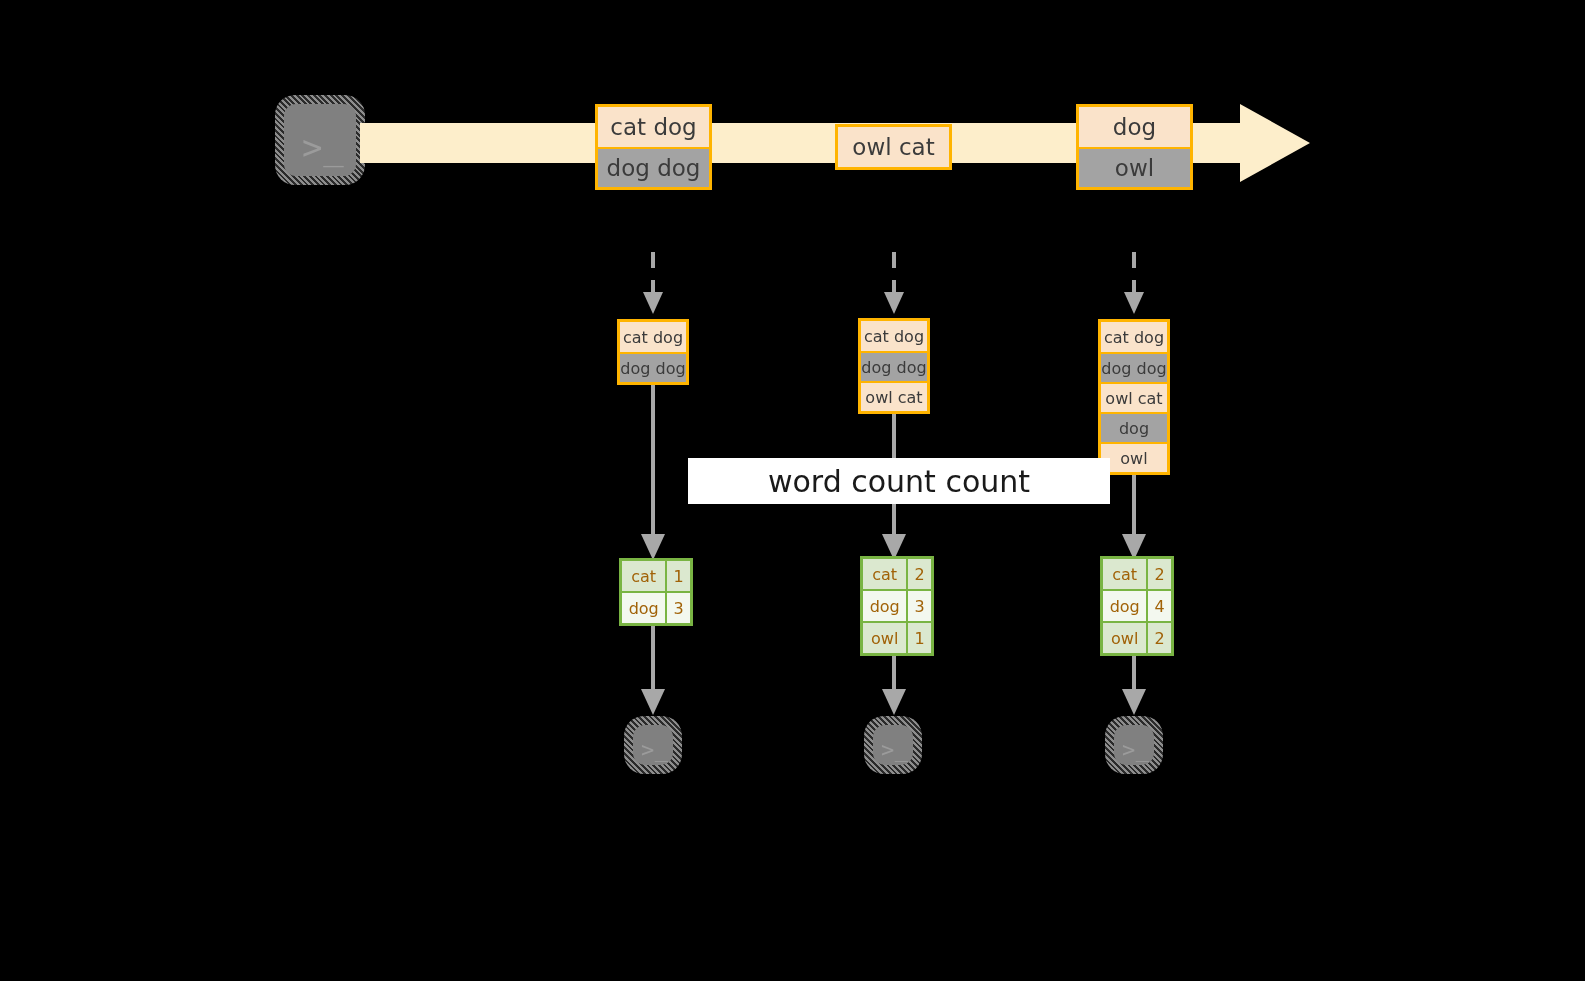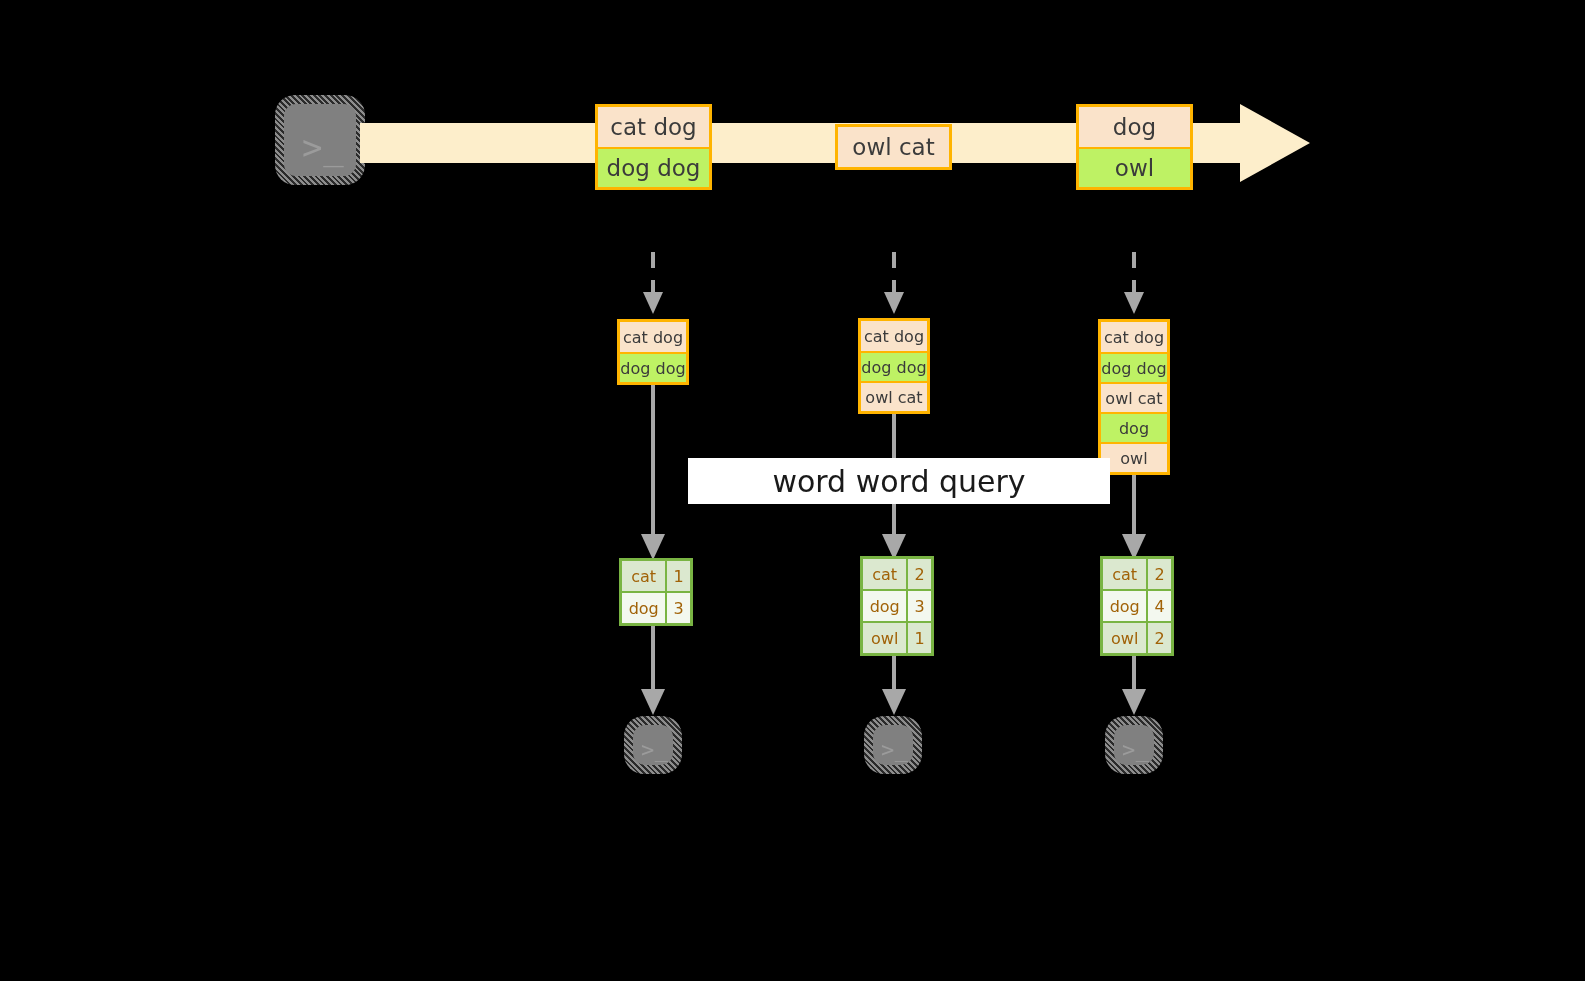--- a/index.html
+++ b/index.html
@@ -71,21 +71,21 @@
   }
   .recbox .row {
     box-sizing: border-box;
     display: flex;
     align-items: center;
     justify-content: center;
     color: #3b3b3b;
     white-space: nowrap;
   }
   .recbox .row.shade  { background: #fae3ca; }
-  .recbox .row.plain  { background: #bef264; }
+  .recbox .row.plain  { background: #a3a3a3; }
   .recbox .row + .row { border-top: 2px solid #ffb400; }
 
   
   .recbox.big .row { height: 40px; font-size: 23px; }
   
   .recbox.small .row { height: 30px; font-size: 16px; }
 
   
   .restable {
     position: absolute;
@@ -201,21 +201,21 @@
   <svg class="conn" style="left:879px; top:411px;" width="30" height="151" viewBox="0 0 30 151">
     <line x1="15" y1="0" x2="15" y2="126" stroke="#a8a8a8" stroke-width="4"></line>
     <path d="M3,123 L27,123 L15,149 Z" fill="#a8a8a8"></path>
   </svg>
   <svg class="conn" style="left:1119px; top:474px;" width="30" height="88" viewBox="0 0 30 88">
     <line x1="15" y1="0" x2="15" y2="63" stroke="#a8a8a8" stroke-width="4"></line>
     <path d="M3,60 L27,60 L15,86 Z" fill="#a8a8a8"></path>
   </svg>
 
   <div class="querylabel" style="left:688px; top:458px; width:422px; height:46px;">
-    <span>word word query</span>
+    <span>word count count</span>
   </div>
 
   <div class="restable" style="left:619px; top:558px; width:74px;">
     <div class="trow shade">
       <div class="tc word">cat</div>
       <div class="tc count">1</div>
     </div>
     <div class="trow plain">
       <div class="tc word">dog</div>
       <div class="tc count">3</div>

